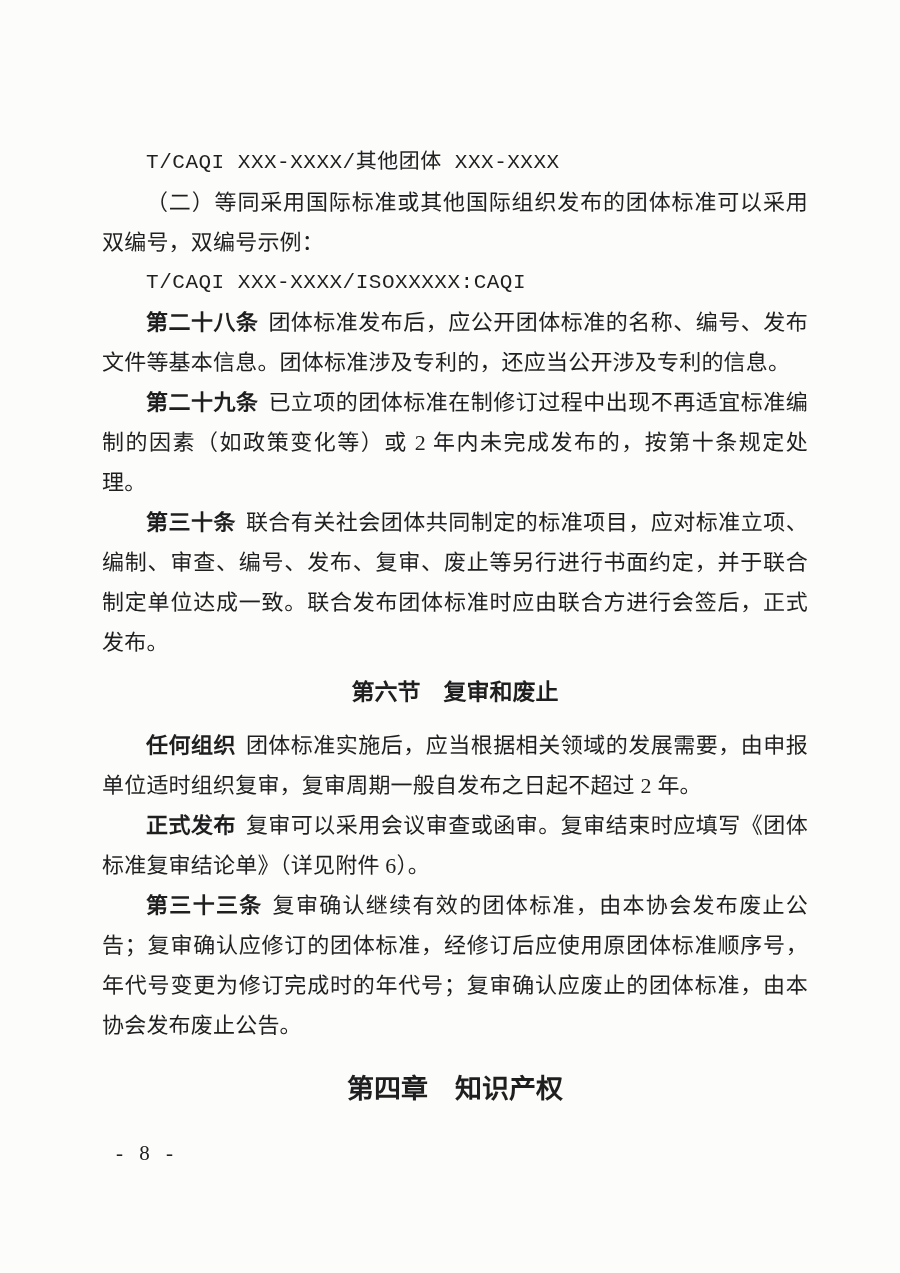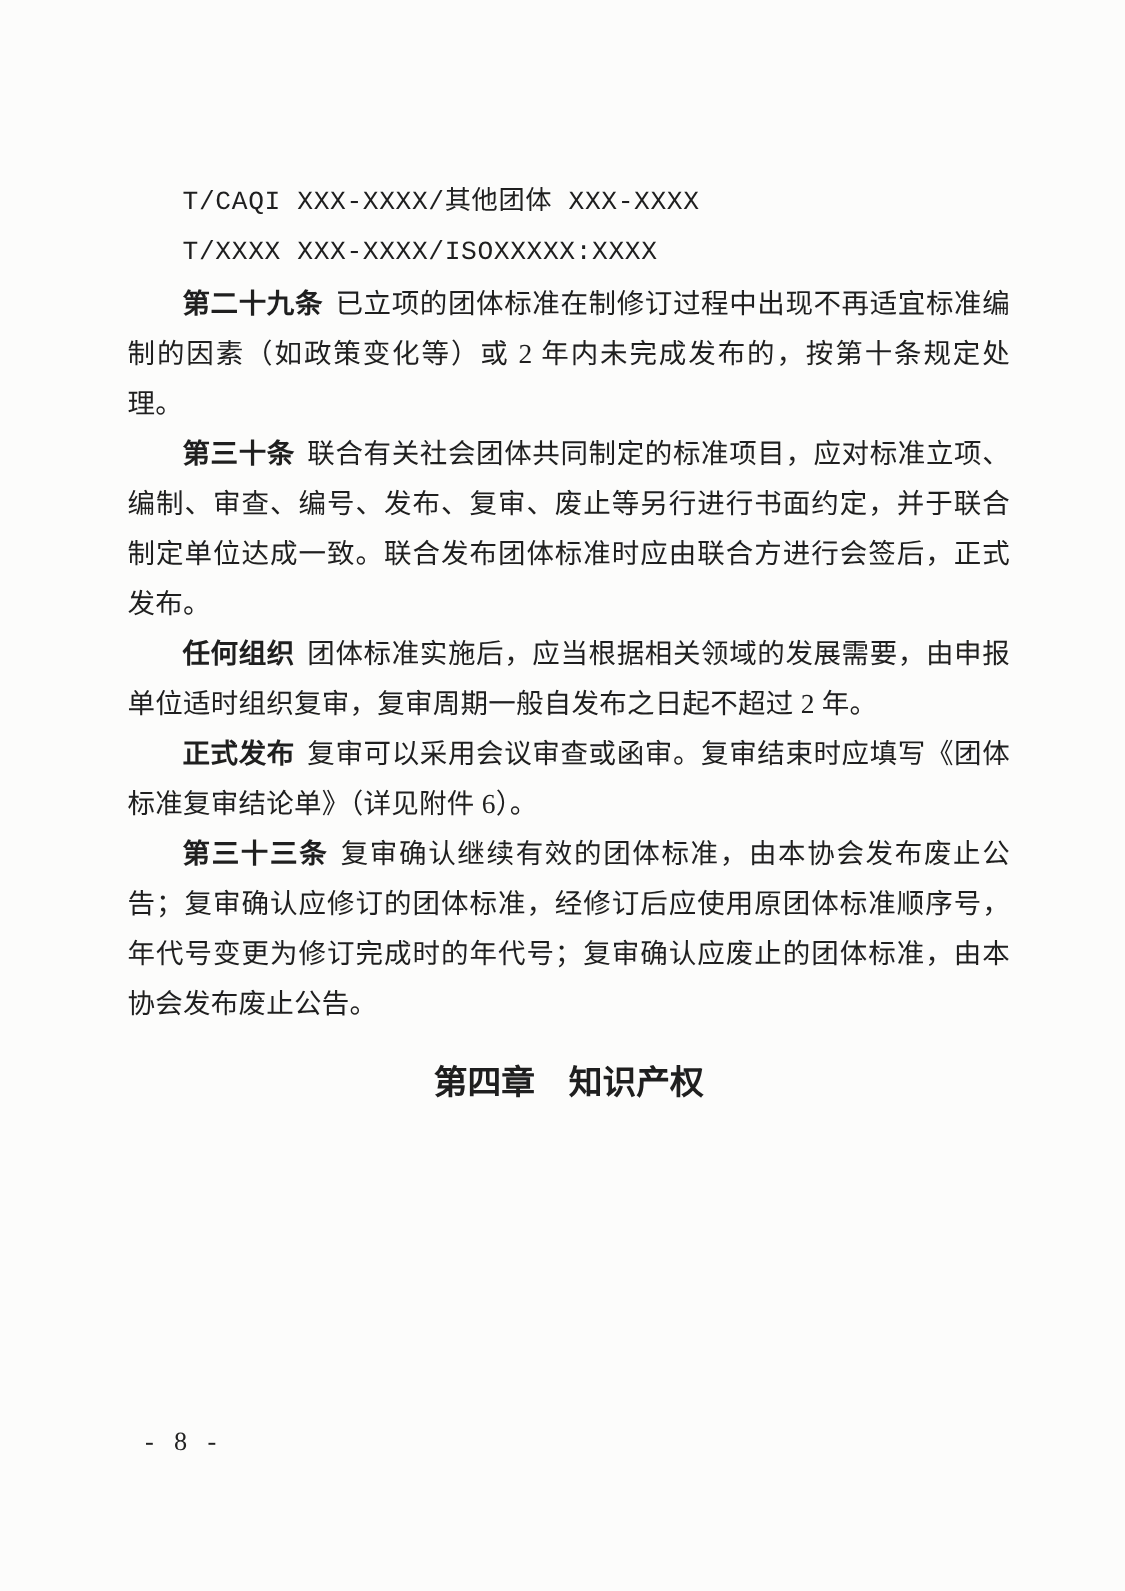--- a/index.html
+++ b/index.html
@@ -74,28 +74,31 @@
   }
 </style>
 </head>
 <body>
 
 <div class="page">
   <div class="content">
 
     <p class="example">T/CAQI XXX-XXXX/其他团体 XXX-XXXX</p>
 
+    <p class="para"><span>（二）等同采用国际标准或其他国际组织发布的团体标准可以采用双编号，双编号示例：</span></p>
 
-    <p class="example">T/XXXX XXX-XXXX/ISOXXXXX:XXXX</p>
+    <p class="example">T/CAQI XXX-XXXX/ISOXXXXX:CAQI</p>
 
+    <p class="para"><span class="lead">第二十八条</span><span>团体标准发布后，应公开团体标准的名称、编号、发布文件等基本信息。团体标准涉及专利的，还应当公开涉及专利的信息。</span></p>
 
     <p class="para"><span class="lead">第二十九条</span><span>已立项的团体标准在制修订过程中出现不再适宜标准编制的因素（如政策变化等）或 2 年内未完成发布的，按第十条规定处理。</span></p>
 
     <p class="para"><span class="lead">第三十条</span><span>联合有关社会团体共同制定的标准项目，应对标准立项、编制、审查、编号、发布、复审、废止等另行进行书面约定，并于联合制定单位达成一致。联合发布团体标准时应由联合方进行会签后，正式发布。</span></p>
 
+    <h3 class="section-heading">第六节　复审和废止</h3>
 
     <p class="para"><span class="lead">任何组织</span><span>团体标准实施后，应当根据相关领域的发展需要，由申报单位适时组织复审，复审周期一般自发布之日起不超过 2 年。</span></p>
 
     <p class="para"><span class="lead">正式发布</span><span>复审可以采用会议审查或函审。复审结束时应填写《团体标准复审结论单》（详见附件 6）。</span></p>
 
     <p class="para"><span class="lead">第三十三条</span><span>复审确认继续有效的团体标准，由本协会发布废止公告；复审确认应修订的团体标准，经修订后应使用原团体标准顺序号，年代号变更为修订完成时的年代号；复审确认应废止的团体标准，由本协会发布废止公告。</span></p>
 
     <h2 class="chapter-heading">第四章　知识产权</h2>
 
 

